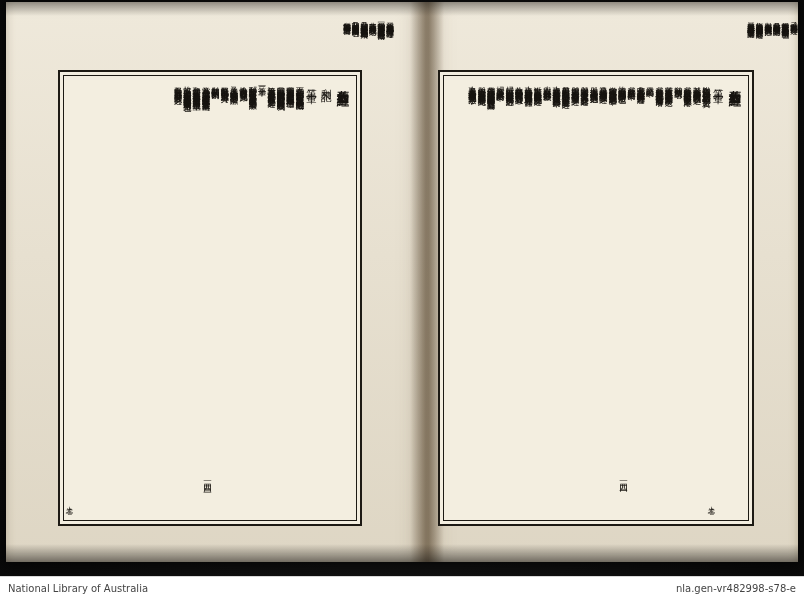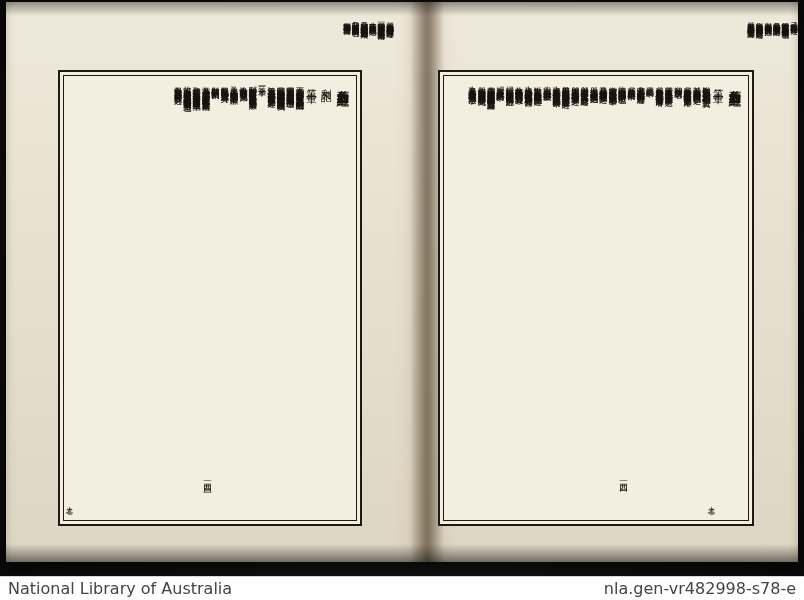--- a/index.html
+++ b/index.html
@@ -124,21 +124,21 @@
   .volmark.right-vol{left:700px;top:498px;}
 
   
   .credit{
     position:absolute;left:0;right:0;bottom:0;height:24px;
     background:#ffffff;
     border-top:1px solid #d8d8d8;
     display:flex;align-items:center;justify-content:space-between;
     padding:0 8px;
     box-sizing:border-box;
-    font-size:16px;color:#444;
+    font-size:10px;color:#444;
   }
   .credit span{font-family:"DejaVu Sans","Liberation Sans",sans-serif;}
 </style>
 </head>
 <body>
 
 <div id="page">
   <div class="backdrop"></div>
 
   <div class="book">

